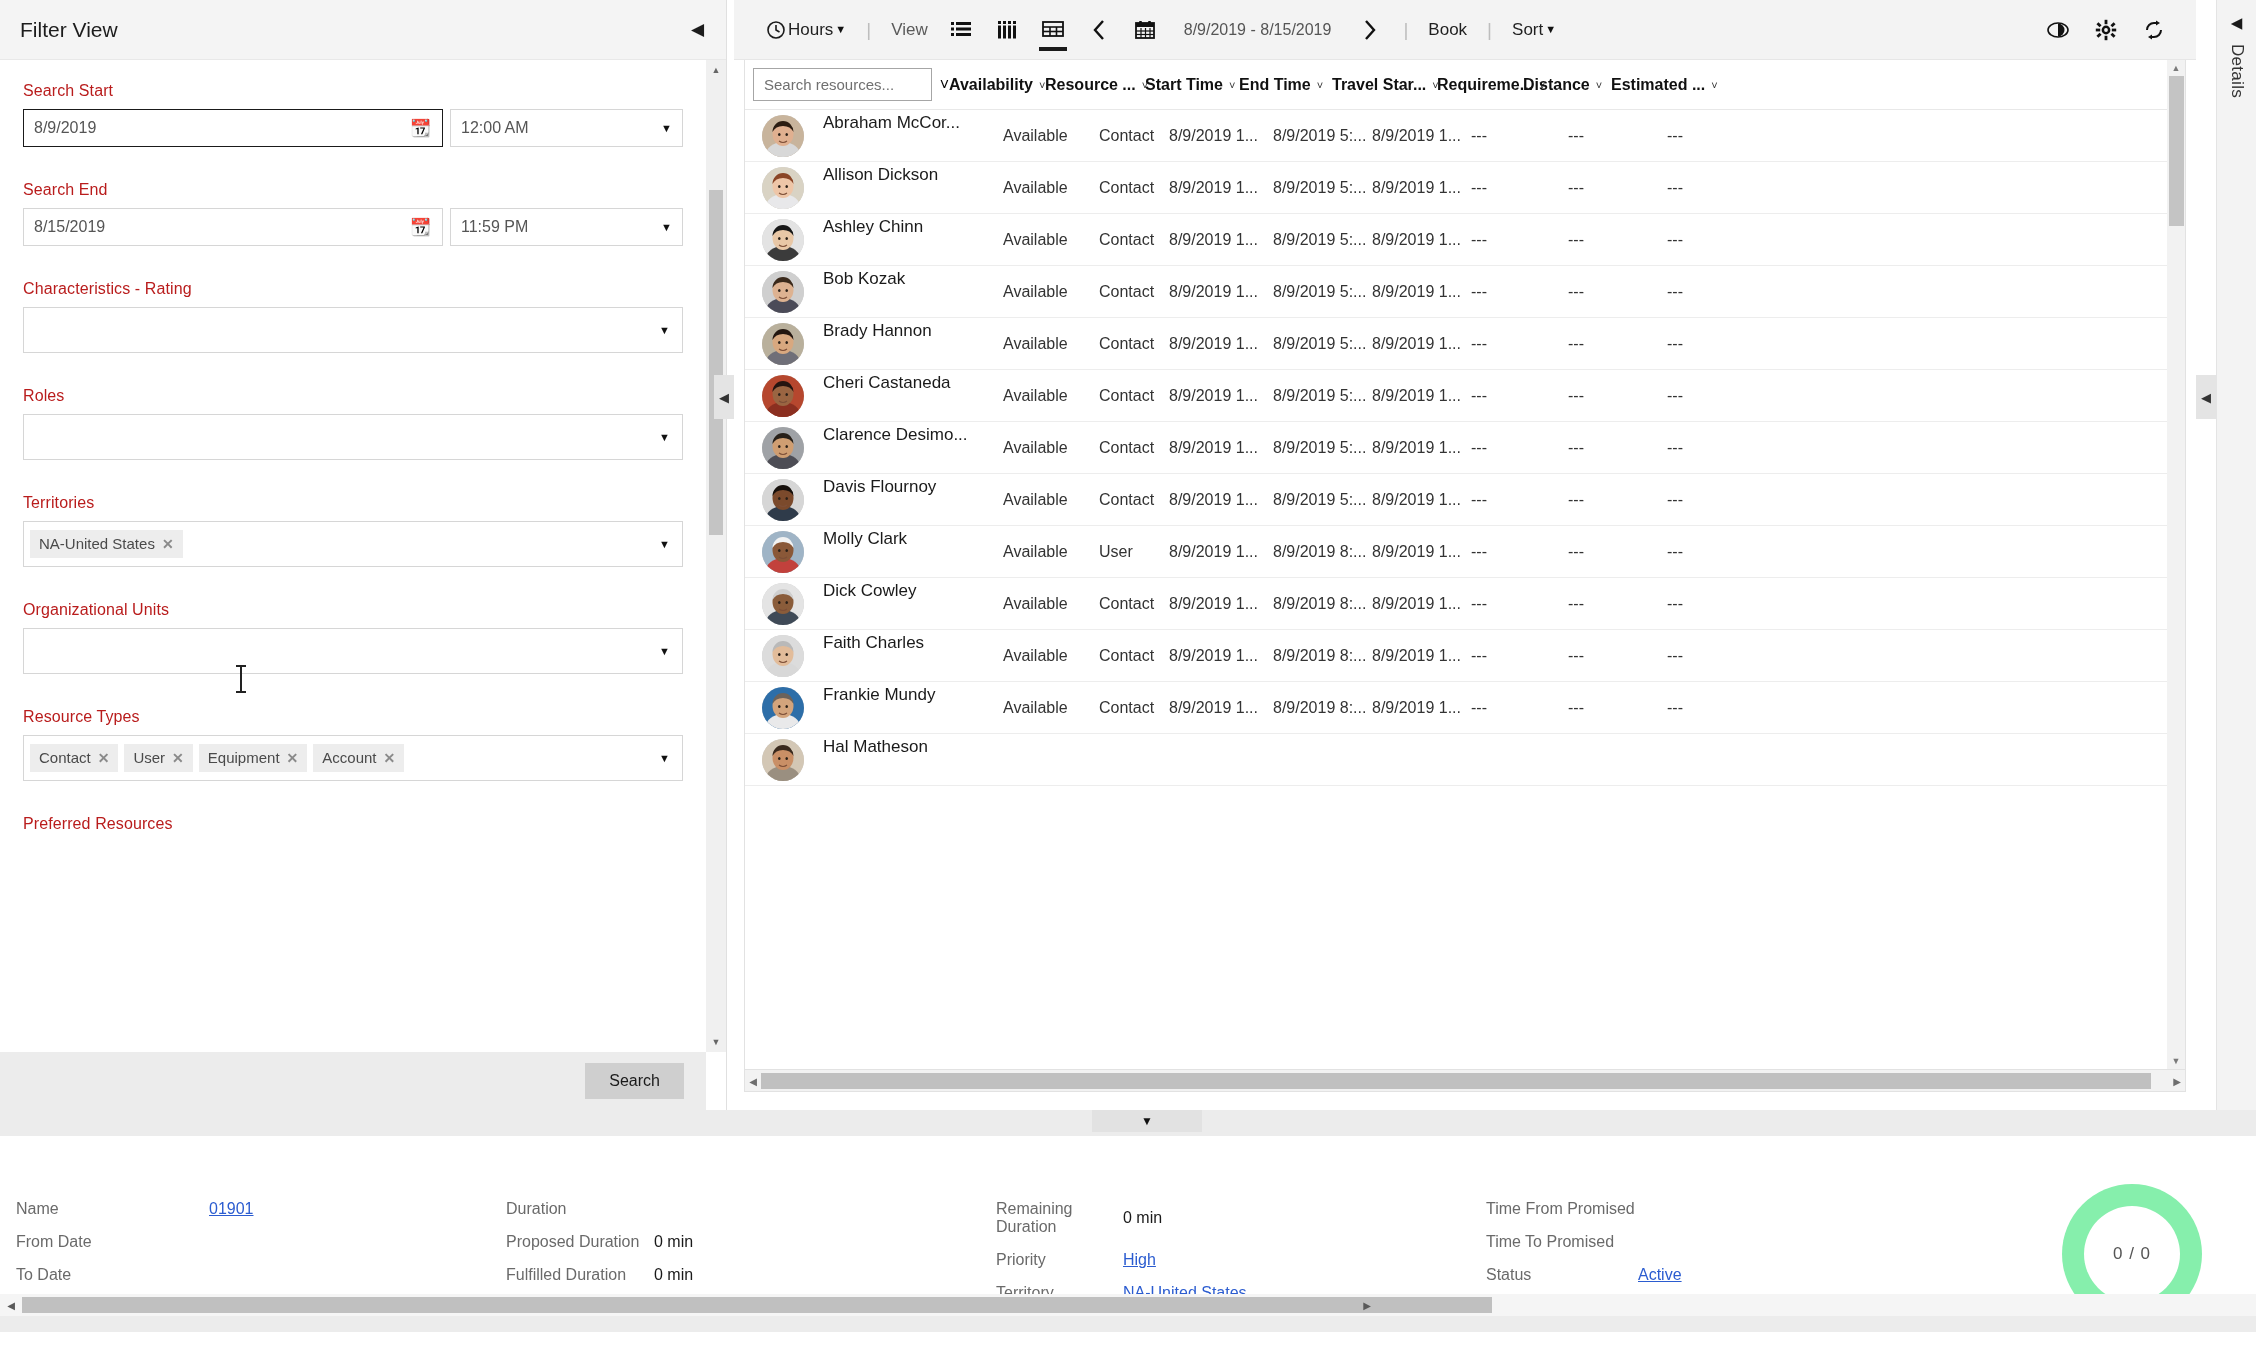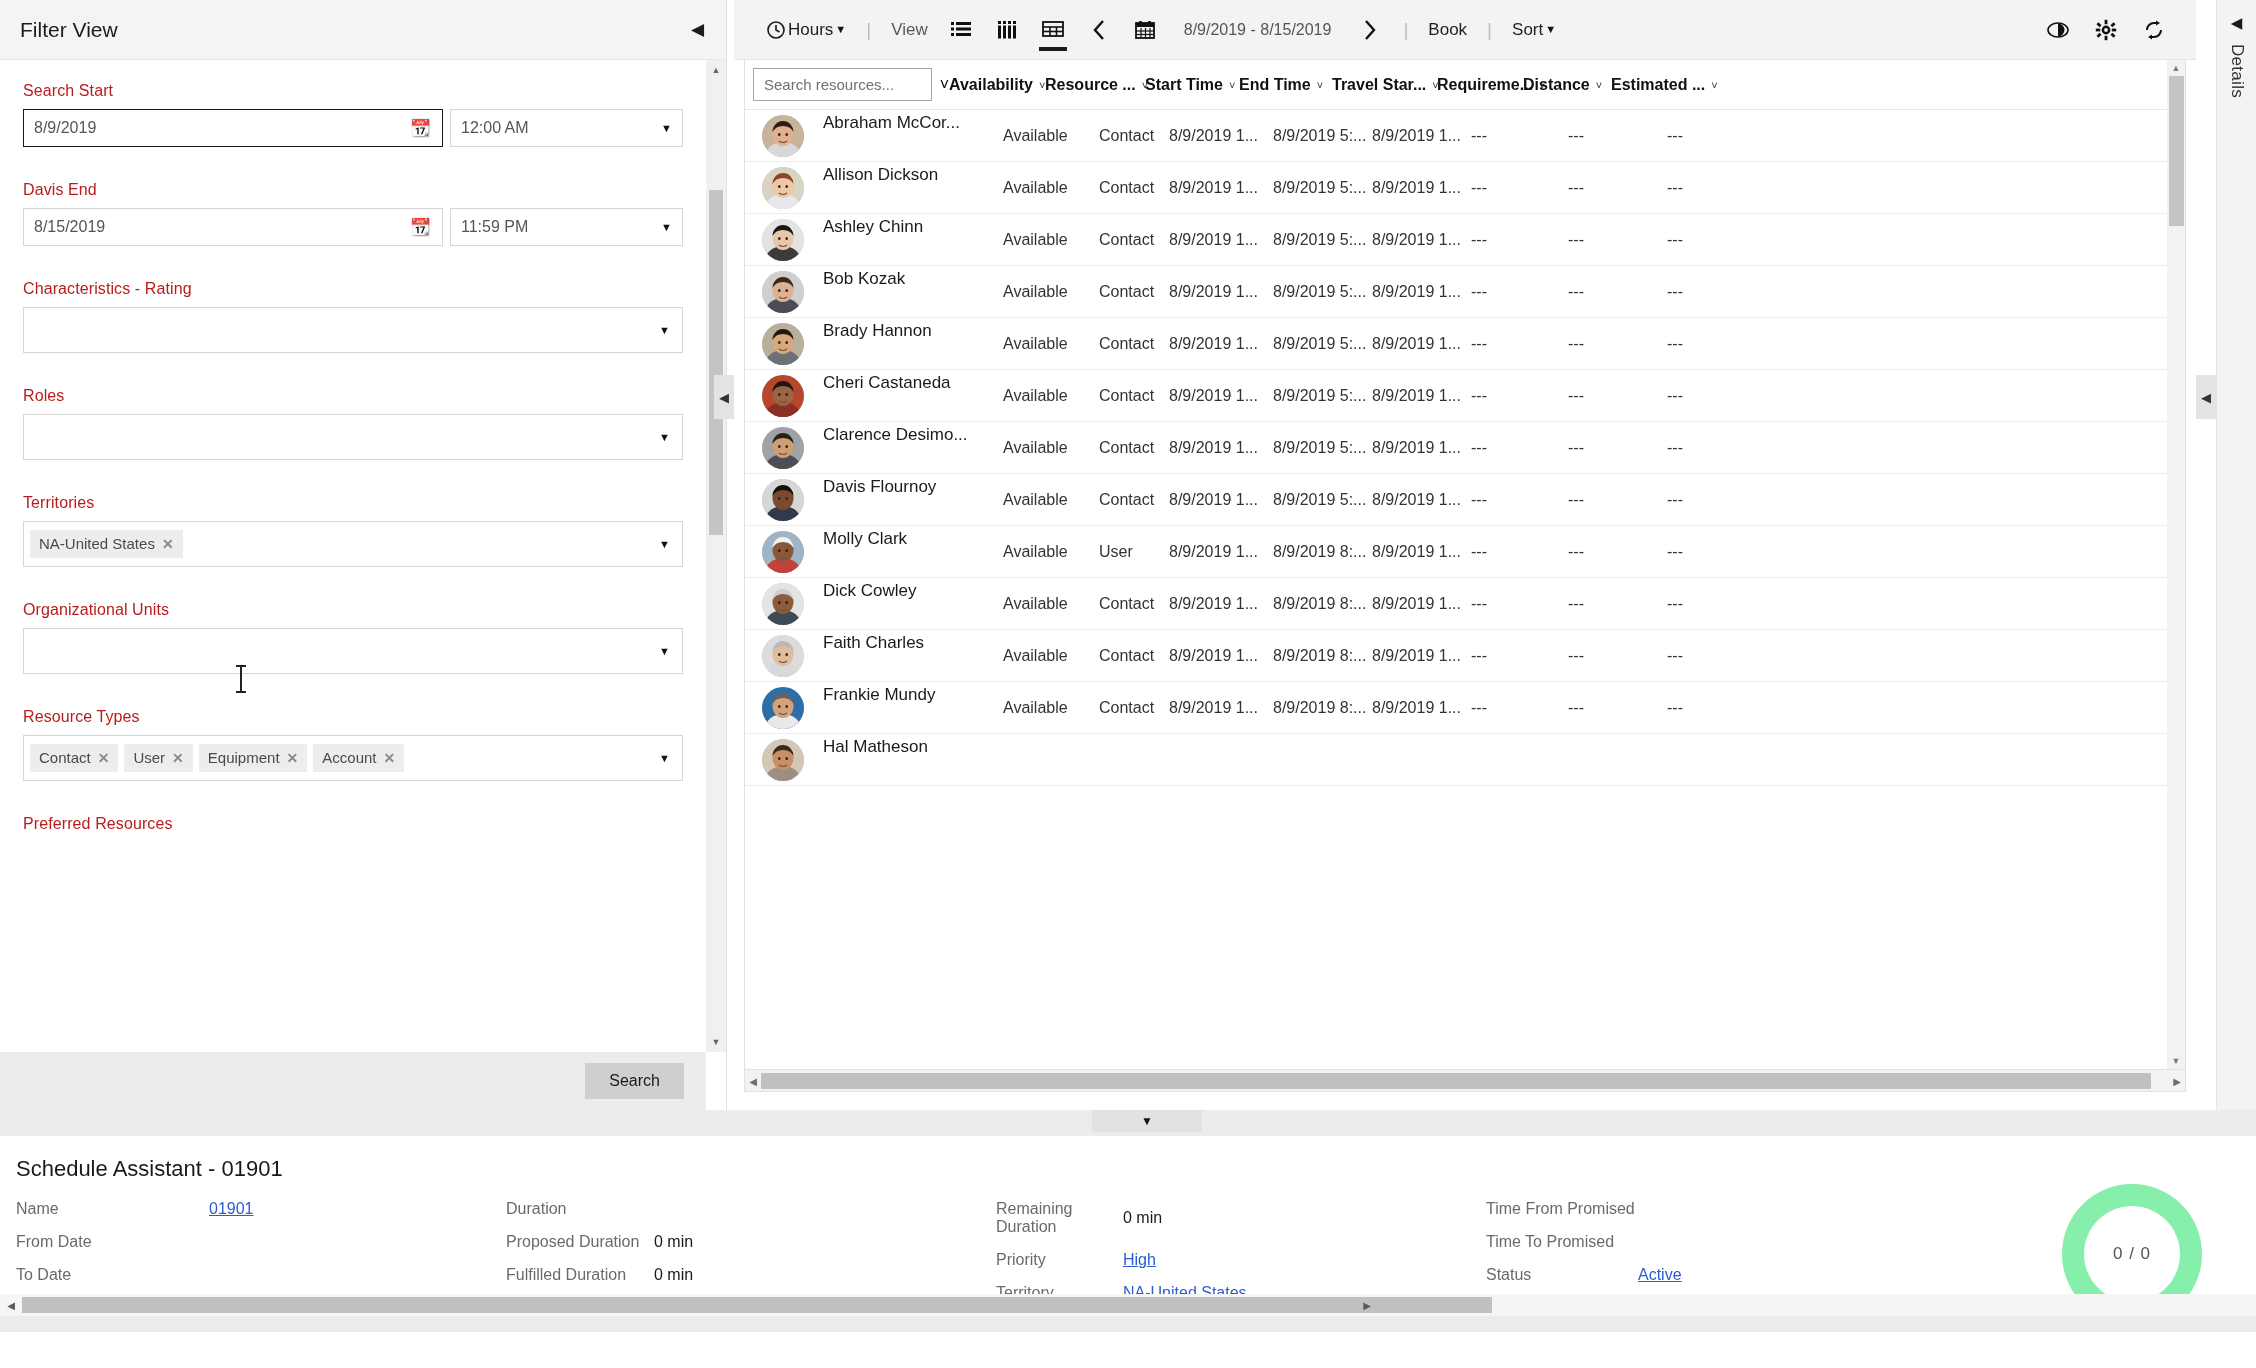--- a/index.html
+++ b/index.html
@@ -306,21 +306,21 @@
             <span class="cal-ico">📆</span>
           </div>
           <div class="inp time">
             <span>12:00 AM</span>
             <span class="caret">▼</span>
           </div>
         </div>
       </div>
 
       <div class="fld field-block">
-        <div class="fld-label">Davis End</div>
+        <div class="fld-label">Search End</div>
         <div class="fld-row">
           <div class="inp date">
             <span>8/15/2019</span>
             <span class="cal-ico">📆</span>
           </div>
           <div class="inp time">
             <span>11:59 PM</span>
             <span class="caret">▼</span>
           </div>
         </div>
@@ -895,21 +895,20 @@
   <div class="details-tab">
     <span class="arr">◀</span>
     <span class="lbl">Details</span>
   </div>
 
   <div class="splitter">
     <div class="grip">▼</div>
   </div>
 
   <div class="bottom">
-    <div class="bt-title">Schedule Assistant - 01901</div>
 
     <div class="bt-grid">
       <div class="bt-col c1">
         <div class="bt-line">
           <span class="bt-k k-w1">Name</span>
           <span class="bt-v link">01901</span>
         </div>
         <div class="bt-line">
           <span class="bt-k k-w1">From Date</span>
           <span class="bt-v"></span>

